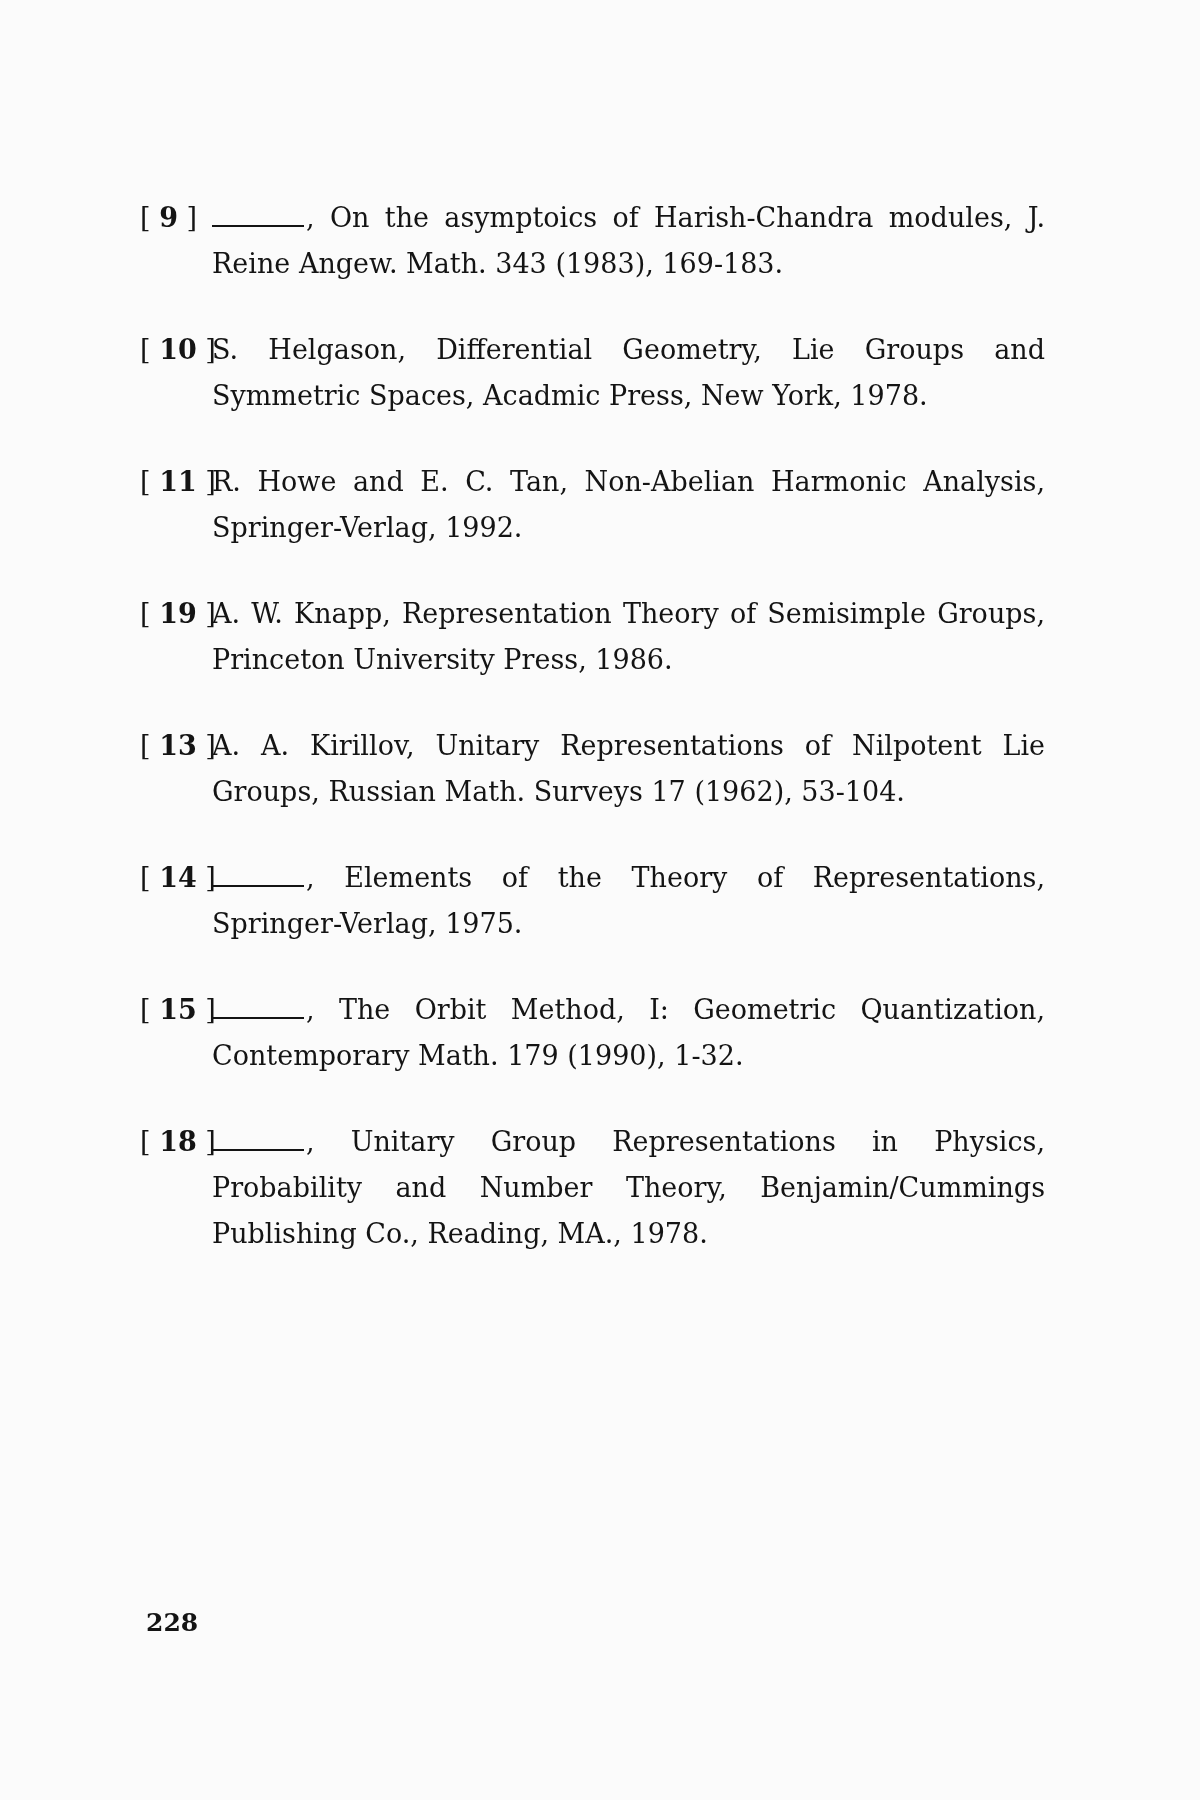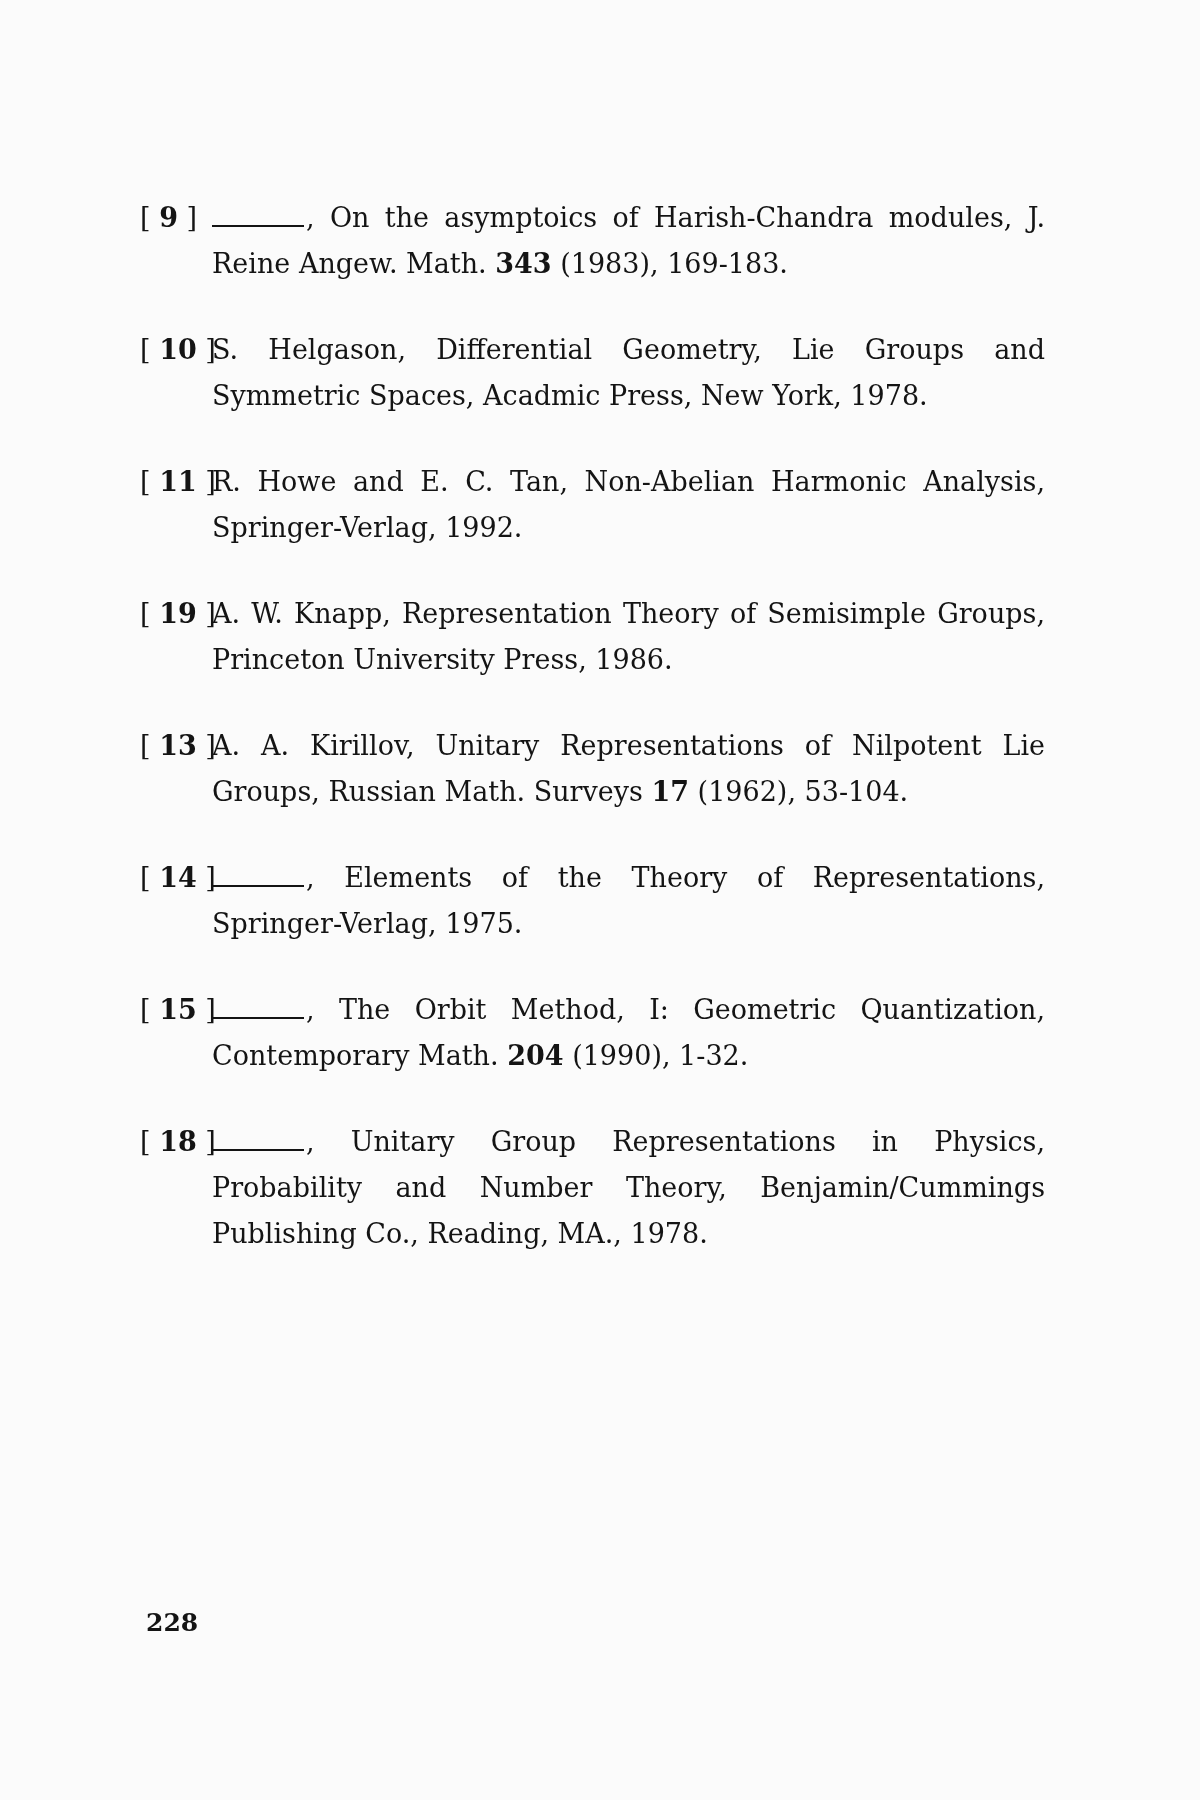--- a/index.html
+++ b/index.html
@@ -43,21 +43,21 @@
     }
     .dash {
       display: inline-block;
       width: 92px;
       border-bottom: 2px solid #141414;
       margin-right: 2px;
       vertical-align: baseline;
       height: 6px;
     }
     .vol {
-      font-weight: bold;
+      font-weight: normal;
       margin-top: 32px;
     }
     .folio {
       position: absolute;
       left: 146px;
       top: 1608px;
       font-size: 25px;
       font-weight: bold;
     }
   </style>
@@ -84,21 +84,21 @@
     <div class="ref">
       <span class="label">[ <b>13</b> ]</span>
       <span class="text"><span>A. A. Kirillov, Unitary Representations of Nilpotent Lie Groups, Russian Math. Surveys </span><span class="vol">17</span><span> (1962), 53-104.</span></span>
     </div>
     <div class="ref">
       <span class="label">[ <b>14</b> ]</span>
       <span class="text"><span class="dash"></span>, <span>Elements of the Theory of Representations, Springer-Verlag, 1975.</span></span>
     </div>
     <div class="ref">
       <span class="label">[ <b>15</b> ]</span>
-      <span class="text"><span class="dash"></span>, <span>The Orbit Method, I: Geometric Quantization, Contemporary Math. </span><span class="vol">204</span><span> (1990), 1-32.</span></span>
+      <span class="text"><span class="dash"></span>, <span>The Orbit Method, I: Geometric Quantization, Contemporary Math. </span><span class="vol">179</span><span> (1990), 1-32.</span></span>
     </div>
     <div class="ref">
       <span class="label">[ <b>18</b> ]</span>
       <span class="text"><span class="dash"></span>, <span>Unitary Group Representations in Physics, Probability and Number Theory, Benjamin/Cummings Publishing Co., Reading, MA., 1978.</span></span>
     </div>
   </div>
 
 <div class="folio">228</div>
 
 </body></html>

